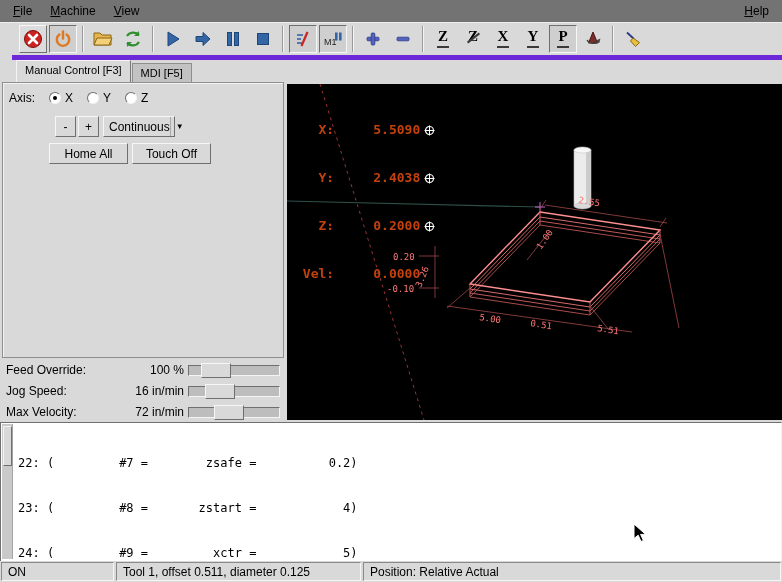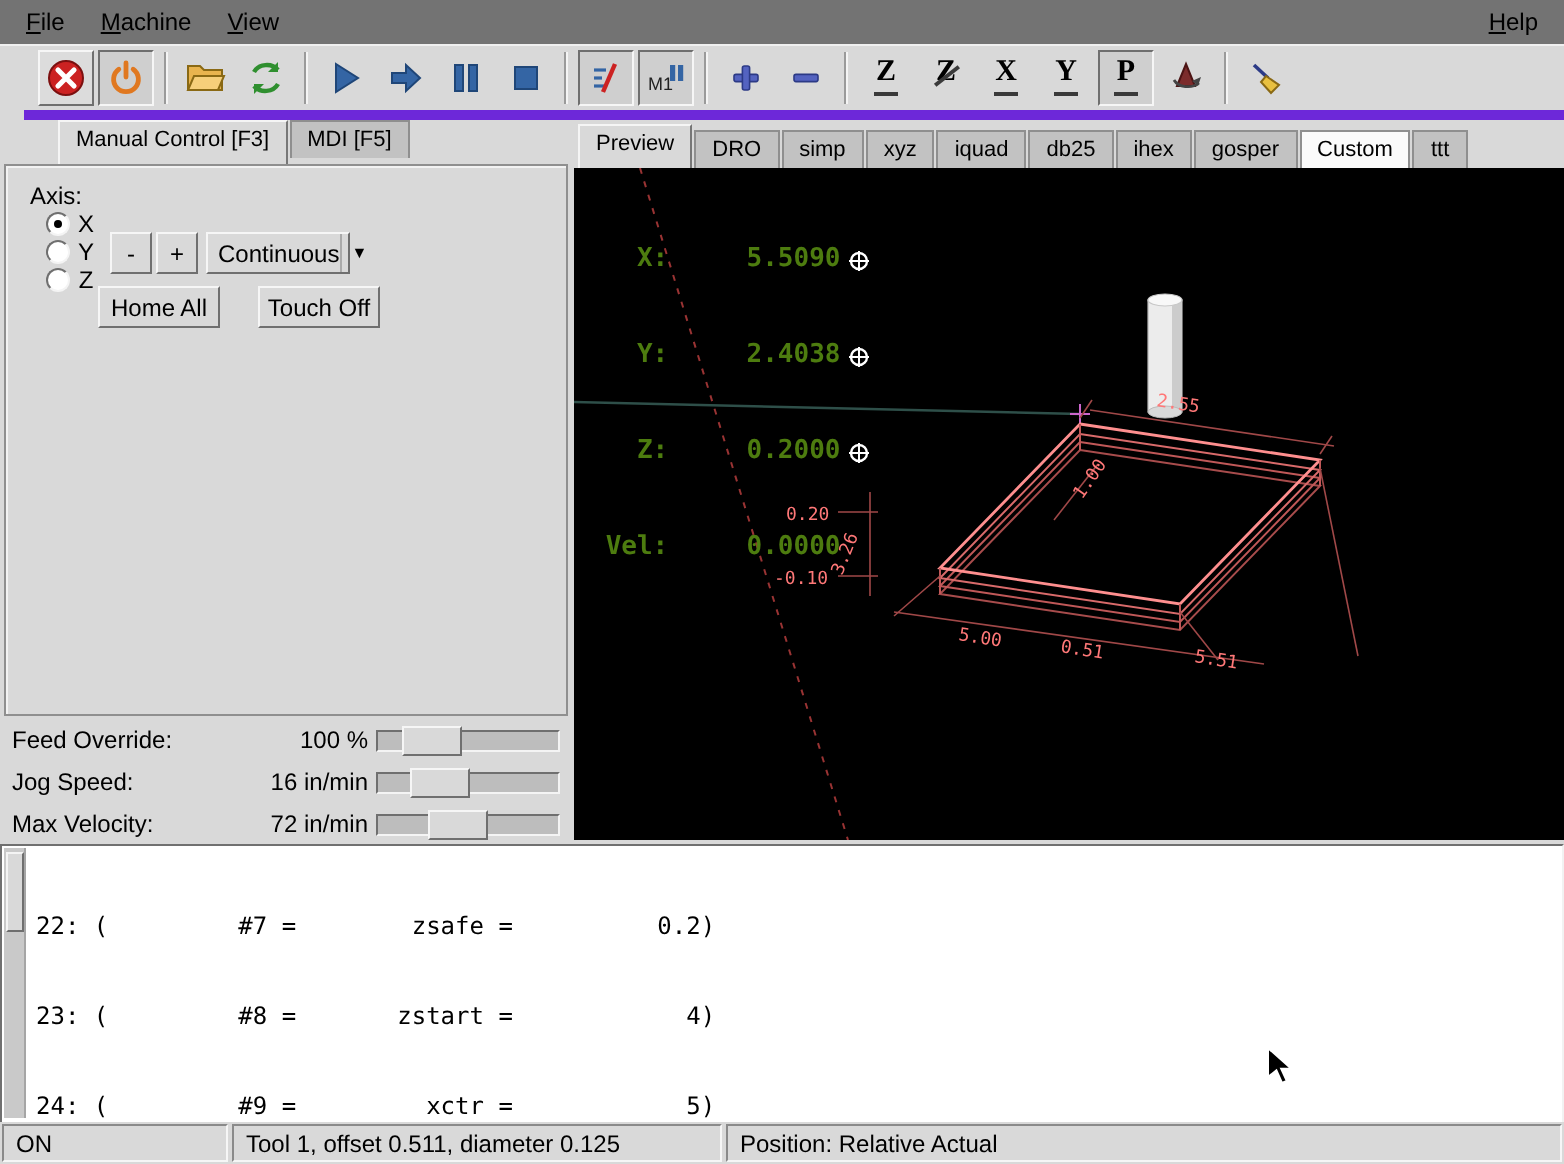--- a/index.html
+++ b/index.html
@@ -22,57 +22,57 @@
   .tb-btn.raised { border:1px solid; border-color:#f6f6f6 #6f6f6f #6f6f6f #f6f6f6; background:#dcdcdc; }
   .tb-btn.sunken { border:1px solid; border-color:#6f6f6f #f6f6f6 #f6f6f6 #6f6f6f; background:#cfcfcf; }
   .tb-sep { width:2px; height:26px; margin:0 4px; border-left:1px solid #9a9a9a; border-right:1px solid #f4f4f4; }
   .letter { font-family:"Liberation Serif",serif; font-weight:bold; font-size:15px; line-height:14px; }
   .letter-wrap { position:relative; width:16px; height:20px; text-align:center; }
   .letter-ul { position:absolute; left:2px; right:2px; bottom:1px; height:2px; background:#3a3a3a; }
   .letter-diag { position:absolute; left:1px; top:8px; width:15px; height:2px; background:#3a3a3a;
     transform:rotate(-38deg); }
   
   .left-panel { position:absolute; left:0; top:60px; width:286px; height:362px; }
-  .tabs-row { position:absolute; left:14px; top:0; height:22px; display:flex; align-items:flex-start;padding-left:15px; }
+  .tabs-row { position:absolute; left:1px; top:0; height:22px; display:flex; align-items:flex-end;padding-left:15px; }
   .tab { padding:3px 8px 4px; font-size:11px; background:#c2c2c2; border:1px solid #8f8f8f;
     border-bottom:none; height:19px; margin-right:1px; white-space:nowrap; }
   .tab.active { background:#d9d9d9; height:22px; border-color:#f5f5f5 #777 transparent #f5f5f5; position:relative; z-index:3; }
   .tab.white { background:#fafafa; }
   .nb-frame { position:absolute; left:2px; top:22px; width:282px; height:276px;
     border:1px solid #8f8f8f; box-shadow:inset 1px 1px 0 #f2f2f2; background:#d9d9d9; }
-  .axis-row { position:absolute; left:6px; top:8px; display:flex; align-items:center;flex-direction:column; }
+  .axis-row { position:absolute; left:6px; top:8px; display:flex; align-items:center; }
   .radio { width:12px; height:12px; border-radius:50%; border:1px solid; border-color:#6f6f6f #f4f4f4 #f4f4f4 #6f6f6f;
     background:#fff; display:inline-block; position:relative; margin-right:4px; }
   .radio.checked::after { content:""; position:absolute; left:3px; top:3px; width:4px; height:4px; border-radius:50%; background:#000; }
   .radio-group { display:flex; align-items:center; margin-left:14px; }
   .btn { display:inline-flex; align-items:center; justify-content:center;
     border:1px solid; border-color:#f6f6f6 #6f6f6f #6f6f6f #f6f6f6; background:#d9d9d9; font-size:12px; }
   .jog-row { position:absolute; left:52px; top:33px; display:flex; }
   .btn-small { width:21px; height:21px; margin-right:2px; }
   .dropdown { width:72px; height:21px; margin-left:2px; justify-content:space-between; padding:0 5px; }
   .dd-arrow { font-size:8px; border-left:1px solid #aaa; padding-left:5px; height:100%; display:flex; align-items:center; }
   .home-row { position:absolute; left:46px; top:60px; display:flex; }
-  .btn-med { width:61px; height:21px; margin-right:19px; }
+  .btn-med { width:79px; height:21px; margin-right:4px; }
   
   .sliders { position:absolute; left:2px; top:300px; width:282px; }
   .slider-row { position:relative; height:21px; }
   .sl-label { position:absolute; left:4px; top:3px; }
   .sl-value { position:absolute; right:100px; top:3px; }
   .sl-trough { position:absolute; right:4px; top:5px; width:92px; height:11px; background:#bdbdbd;
     border:1px solid; border-color:#6f6f6f #f4f4f4 #f4f4f4 #6f6f6f; }
   .sl-thumb { position:absolute; top:-3px; width:30px; height:15px; background:#d9d9d9;
     border:1px solid; border-color:#f6f6f6 #6f6f6f #6f6f6f #f6f6f6; }
   .slider-row:nth-child(1) .sl-thumb { left:12px; }
   .slider-row:nth-child(2) .sl-thumb { left:16px; }
   .slider-row:nth-child(3) .sl-thumb { left:25px; }
   
   .right-tabs { position:absolute; left:289px; top:62px; display:flex; align-items:flex-end; height:22px; }
   .preview { position:absolute; left:287px; top:84px; width:495px; height:336px; background:#000; overflow:hidden; }
   .readout { position:absolute; left:8px; top:6px; font-family:"DejaVu Sans Mono",monospace;
-    font-size:13px; font-weight:bold; color:#4d7c0f; line-height:16px; white-space:pre; }
+    font-size:13px; font-weight:bold; color:#c2410c; line-height:16px; white-space:pre; }
   .ro-line { display:flex; align-items:center; }
   .homed { margin-left:4px; display:inline-flex; }
   
   .gcode { position:absolute; left:0; top:422px; width:782px; height:148px; background:#fff;
     border:1px solid; border-color:#707070 #f2f2f2 #f2f2f2 #707070; }
   .gscroll { position:absolute; left:1px; top:1px; width:11px; height:135px; background:#c9c9c9; border-right:1px solid #a5a5a5; }
   .gthumb { position:absolute; left:1px; top:2px; width:9px; height:40px; background:#d9d9d9;
     border:1px solid; border-color:#f4f4f4 #6f6f6f #6f6f6f #f4f4f4; }
   .gtext { position:absolute; left:17px; top:3px; font-family:"DejaVu Sans Mono",monospace;
     font-size:12px; line-height:15px; white-space:pre; color:#000; }
@@ -275,32 +275,20 @@
       <div class="slider-row">
         <span class="sl-label">Max Velocity:</span>
         <span class="sl-value">72 in/min</span>
         <span class="sl-trough">
             <span class="sl-thumb"></span>
           </span>
       </div>
     </div>
   </div>
 
-  <div class="right-tabs">
-    <div class="tab active">Preview</div>
-    <div class="tab">DRO</div>
-    <div class="tab">simp</div>
-    <div class="tab">xyz</div>
-    <div class="tab">iquad</div>
-    <div class="tab">db25</div>
-    <div class="tab">ihex</div>
-    <div class="tab">gosper</div>
-    <div class="tab white">Custom</div>
-    <div class="tab">ttt</div>
-  </div>
 
   <div class="preview">
     <svg width="495" height="336" viewBox="0 0 495 336">
       <line x1="0" y1="117" x2="253" y2="123" stroke="#2e4f49" stroke-width="1.2"></line>
       <line x1="33" y1="0" x2="137" y2="336" stroke="#993333" stroke-width="1" stroke-dasharray="3,4"></line>
       <g>
         <line x1="248" y1="123" x2="258" y2="123" stroke="#cc66cc" stroke-width="1"></line>
         <line x1="253" y1="118" x2="253" y2="128" stroke="#cc66cc" stroke-width="1"></line>
       </g>
       <g fill="none">

